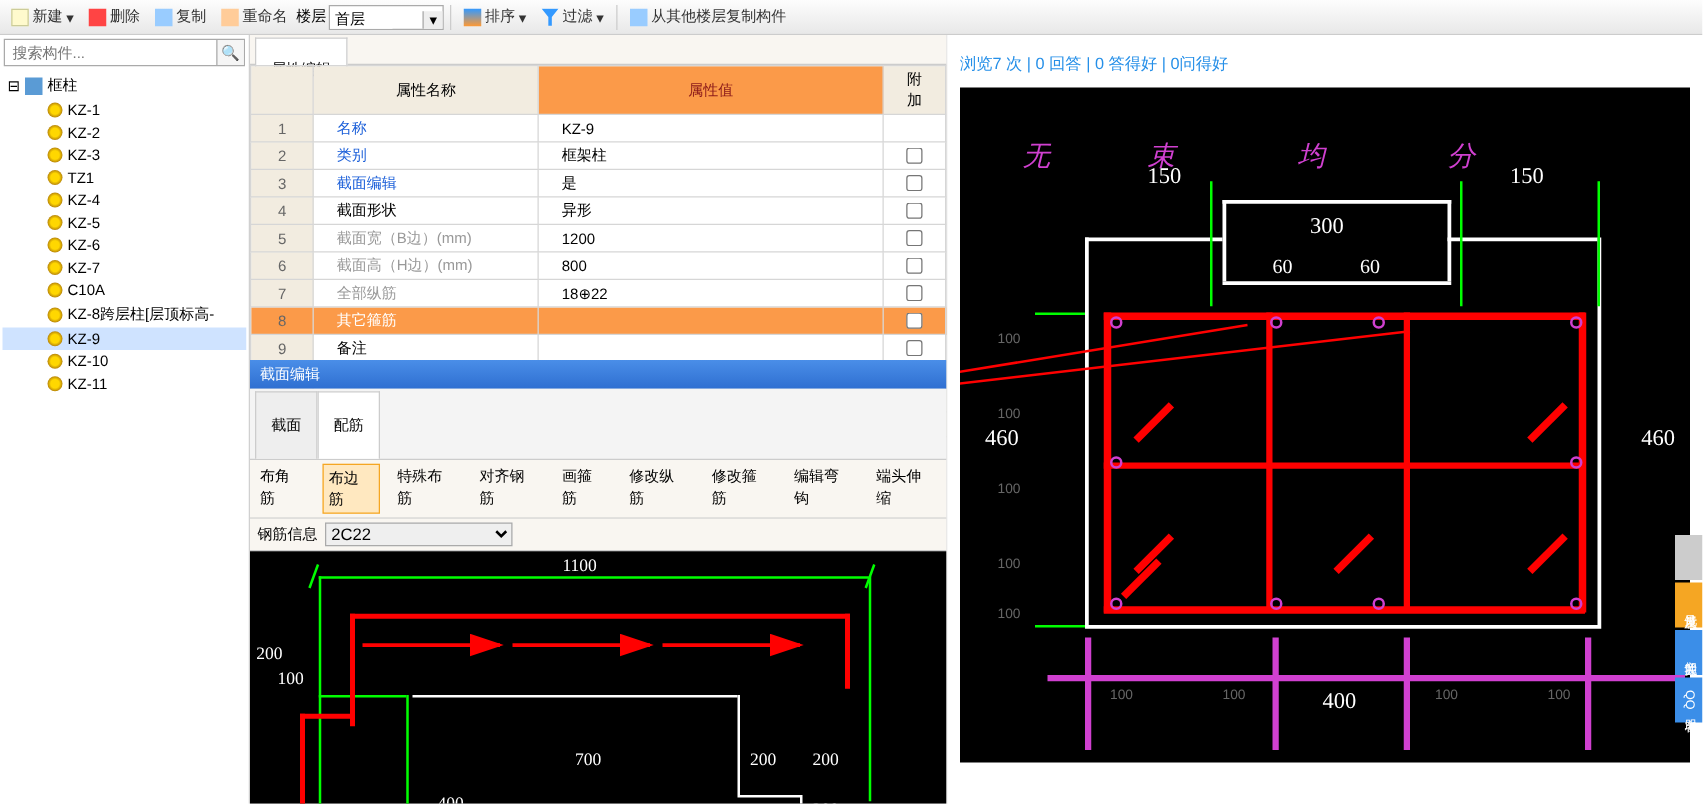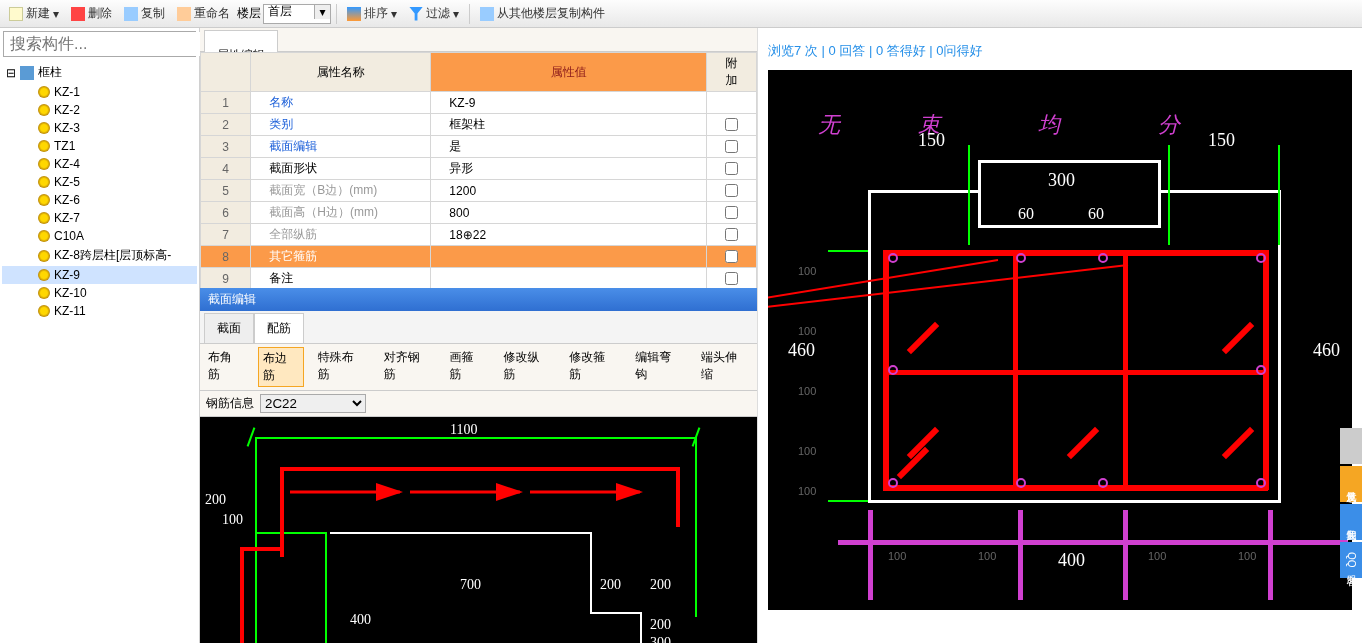--- a/index.html
+++ b/index.html
@@ -2,29 +2,29 @@
 <html><head>
 <meta charset="utf-8">
 <style>
   * { box-sizing: border-box; margin: 0; padding: 0; }
   body { font-family: "Microsoft YaHei", Arial, sans-serif; font-size: 12px; background: #fff; width: 1362px; height: 643px; overflow: hidden; position: relative; }
   
   .toolbar { height: 28px; background: linear-gradient(#fdfdfd,#e8e8e8); border-bottom: 1px solid #ccc; display: flex; align-items: center; padding: 0 4px; gap: 2px; }
   .tbtn { display: flex; align-items: center; gap: 3px; padding: 2px 5px; cursor: pointer; color: #333; }
   .ticon { width: 14px; height: 14px; display: inline-block; }
   .sep { width: 1px; height: 20px; background: #ccc; margin: 0 3px; }
-  .dd { display: flex; align-items: flex-start; border: 1px solid #aaa; background: #fff; height: 20px; }
+  .dd { display: flex; align-items: flex-end; border: 1px solid #aaa; background: #fff; height: 20px; gap: 24px; }
   .dd input { border: none; width: 50px; padding: 0 4px; font-size: 12px; }
   .dd .arrow { width: 16px; text-align: center; background: #eee; border-left: 1px solid #aaa; }
   
   .main { display: flex; height: calc(100% - 28px); }
   
   .left { width: 200px; border-right: 1px solid #d0d0d0; display: flex; flex-direction: column; }
   .search-box { display: flex; border: 1px solid #aaa; margin: 3px; }
-  .search-box input { flex: 1; border: none; padding: 3px 6px; font-size: 16px; color: #0369a1; }
+  .search-box input { flex: 1; border: none; padding: 3px 6px; font-size: 12px; color: #0369a1; }
   .search-box .sicon { width: 22px; background: #f5f5f5; border-left: 1px solid #aaa; display: flex; align-items: center; justify-content: center; }
   .tree { flex: 1; overflow: auto; padding: 2px; }
   .tree-root { display: flex; align-items: center; gap: 4px; padding: 2px 4px; }
   .tree-item { display: flex; align-items: center; gap: 4px; padding: 2px 4px 2px 36px; cursor: pointer; }
   .tree-item.sel { background: #cfe3ff; }
   .dot { width: 12px; height: 12px; background: radial-gradient(circle,#ffd700 40%,#b8860b 70%); border-radius: 50%; }
   .ticon-col { width: 14px; height: 14px; background: #5a9bd5; }
   
   .center { width: 558px; display: flex; flex-direction: column; border-right: 1px solid #ddd; position: relative; }
   .tab-row { height: 24px; background: #f9f6f1; display: flex; border-bottom: 1px solid #ccc; }
@@ -36,27 +36,27 @@
   .prop-grid .rnum { width: 30px; text-align: center; background: #f2ece0; color: #666; }
   .prop-grid .pname { width: 180px; }
   .link-blue { color: #1b5fd9; }
   .row-sel td { background: #fb9a49 !important; color: #fff; }
   .chk { margin: auto; display: block; }
   th.pval { background: #fb9a49; color: #8b1a1a; }
   
   .section-editor { position: absolute; top: 260px; left: 0; right: 0; bottom: 0; display: flex; flex-direction: column; }
   .winbar { background: linear-gradient(#4a8ee8,#2f6fd1); color: #fff; padding: 3px 8px; font-size: 12px; }
   .subtabs { background: #f4f4f4; display: flex; padding: 2px 4px 0 4px; border-bottom: 1px solid #ccc; }
-  .subtab { padding: 6px 12px; border: 1px solid #ccc; border-bottom: none; background: #eee; margin-right: 0; cursor: pointer; }
+  .subtab { padding: 18px 12px; border: 1px solid #ccc; border-bottom: none; background: #eee; margin-right: 0; cursor: pointer; }
   .subtab.active { background: #fff; }
   .toolrow { background: #f9f6f1; padding: 3px 4px; display: flex; gap: 10px; border-bottom: 1px solid #ccc; }
   .toolbtn { padding: 2px 4px; cursor: pointer; }
   .toolbtn.sel { border: 1px solid #f5a623; background: #ffe8c0; }
   .inforow { background: #f9f6f1; padding: 3px 6px; display: flex; align-items: center; gap: 6px; border-bottom: 1px solid #ccc; }
-  .inforow select { border: 1px solid #aaa; width: 106px; }
+  .inforow select { border: 1px solid #aaa; width: 150px; }
   
   .cad-area { flex: 1; background: #000; position: relative; overflow: hidden; }
   
   .right { flex: 1; padding: 10px; background: #fff; position: relative; }
   .stats { color: #258fe8; font-size: 13px; padding: 4px 0 10px 0; }
   .rimg { background: #000; height: 540px; position: relative; overflow: hidden; }
   
   .side-btns { position: absolute; right: 0; top: 400px; display: flex; flex-direction: column; gap: 2px; }
   .side-btn { width: 22px; height: 36px; color: #fff; font-size: 10px; padding: 2px; writing-mode: vertical-rl; text-align: center; display: flex; align-items: center; justify-content: center; }
   

